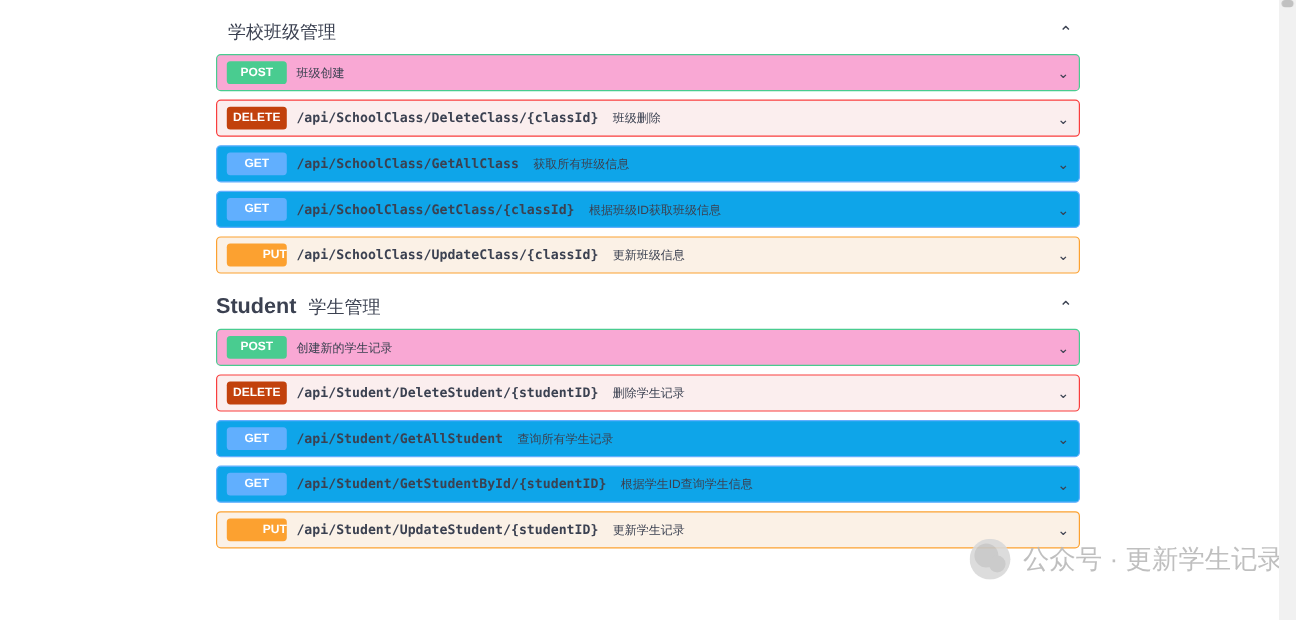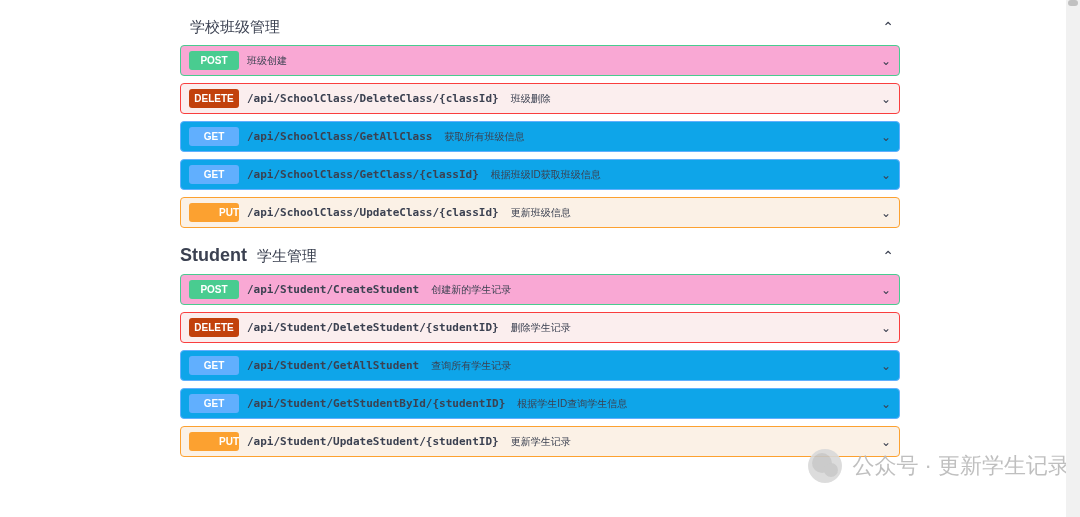--- a/index.html
+++ b/index.html
@@ -179,21 +179,20 @@
 
   <div>
     <div class="section-header">
       <span class="section-title">Student</span>
       <span class="section-desc">学生管理</span>
       <span class="section-toggle">⌃</span>
     </div>
     <div id="ops-1">
         <div class="op-row post">
           <span class="method post">POST</span>
-          <span class="op-path">/api/Student/CreateStudent</span>
           <span class="op-desc">创建新的学生记录</span>
           <span class="op-chevron">⌄</span>
         </div>
         <div class="op-row delete">
           <span class="method delete">DELETE</span>
           <span class="op-path">/api/Student/DeleteStudent/{studentID}</span>
           <span class="op-desc">删除学生记录</span>
           <span class="op-chevron">⌄</span>
         </div>
         <div class="op-row get">

